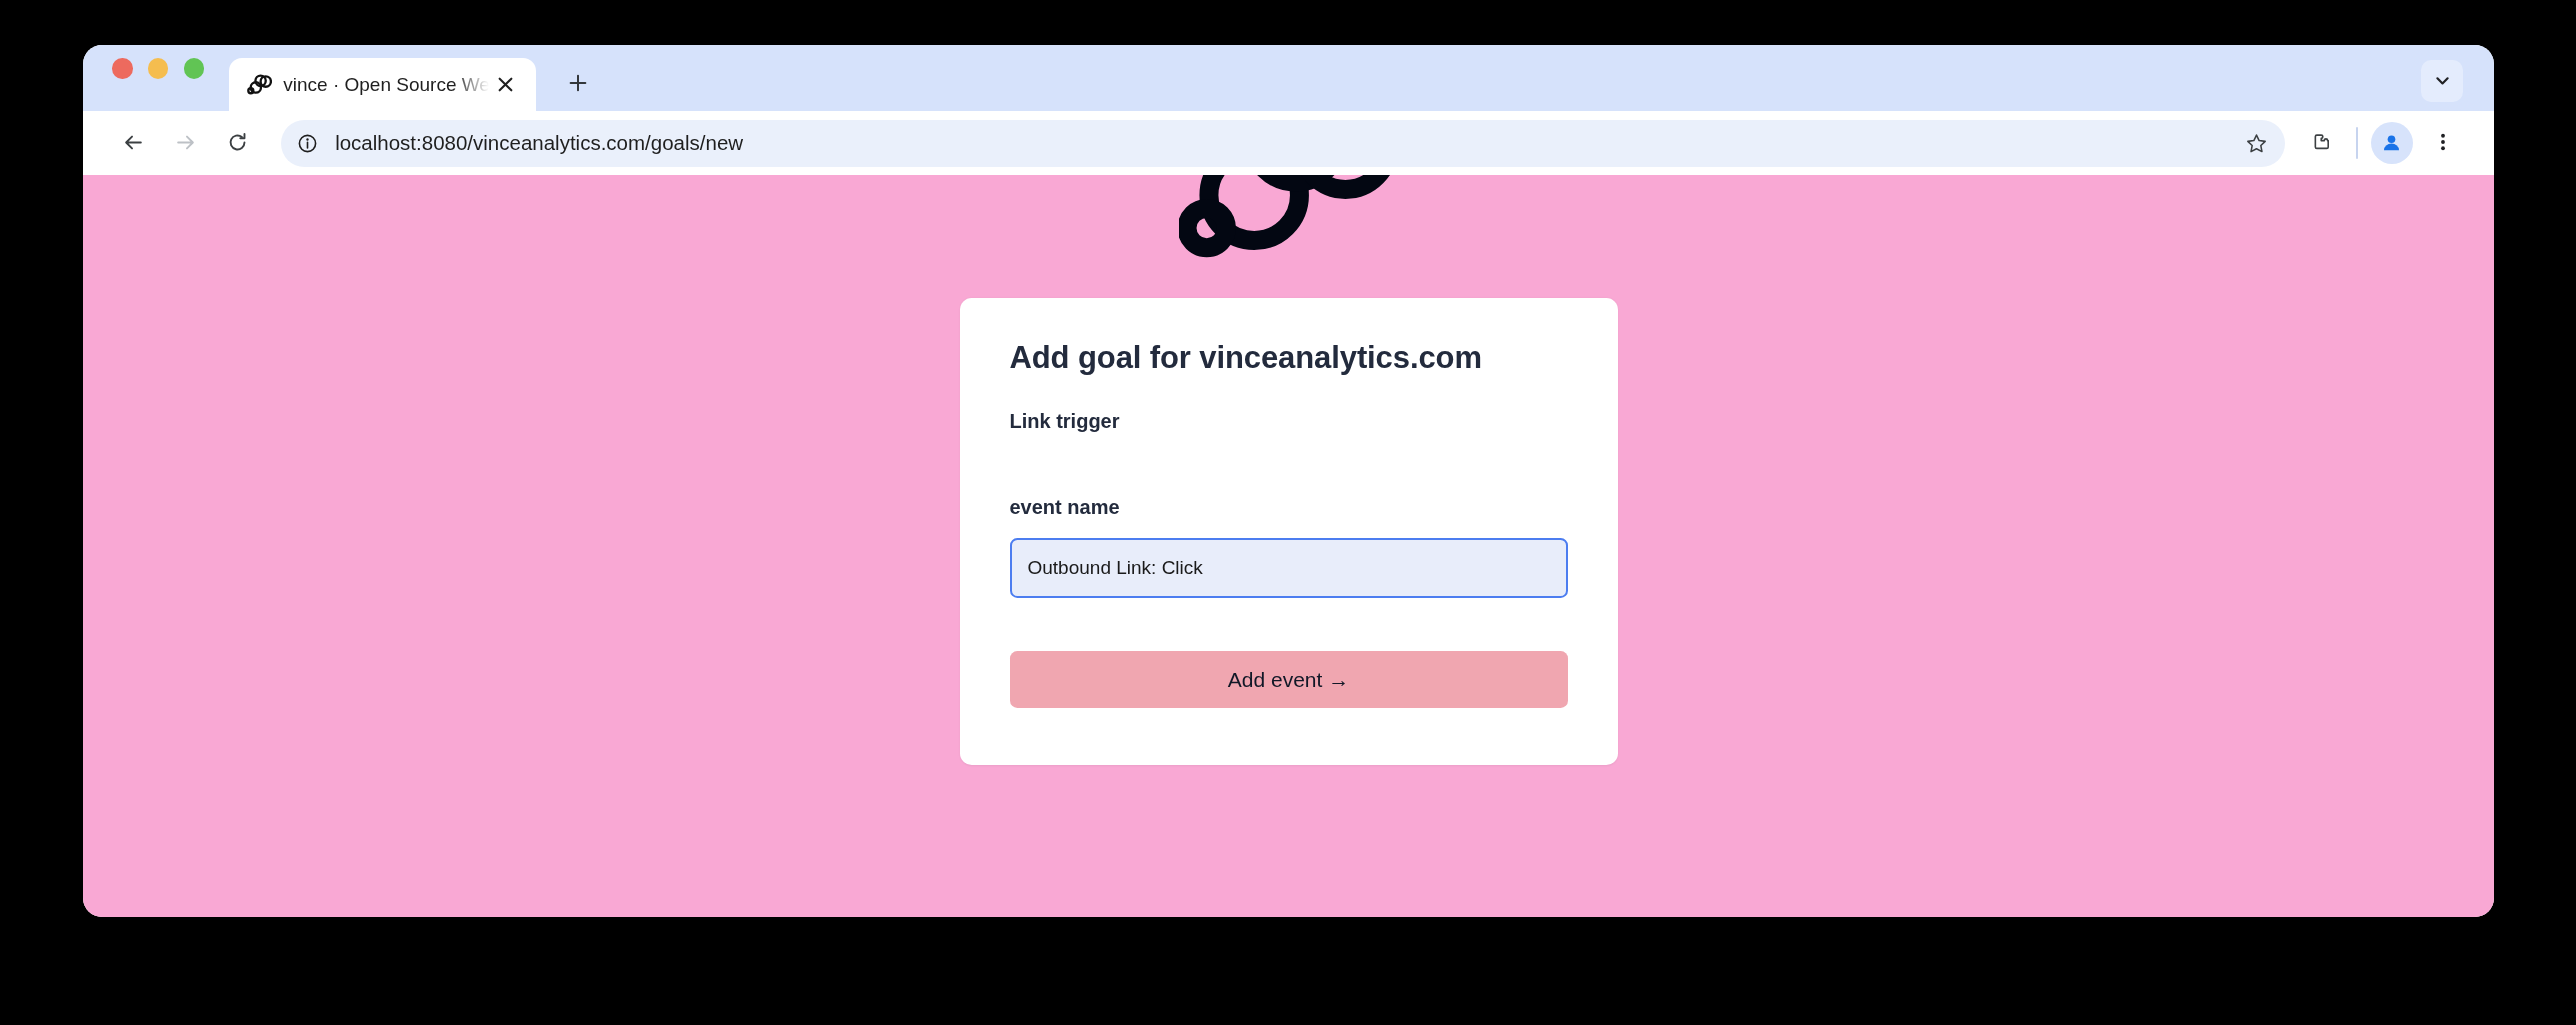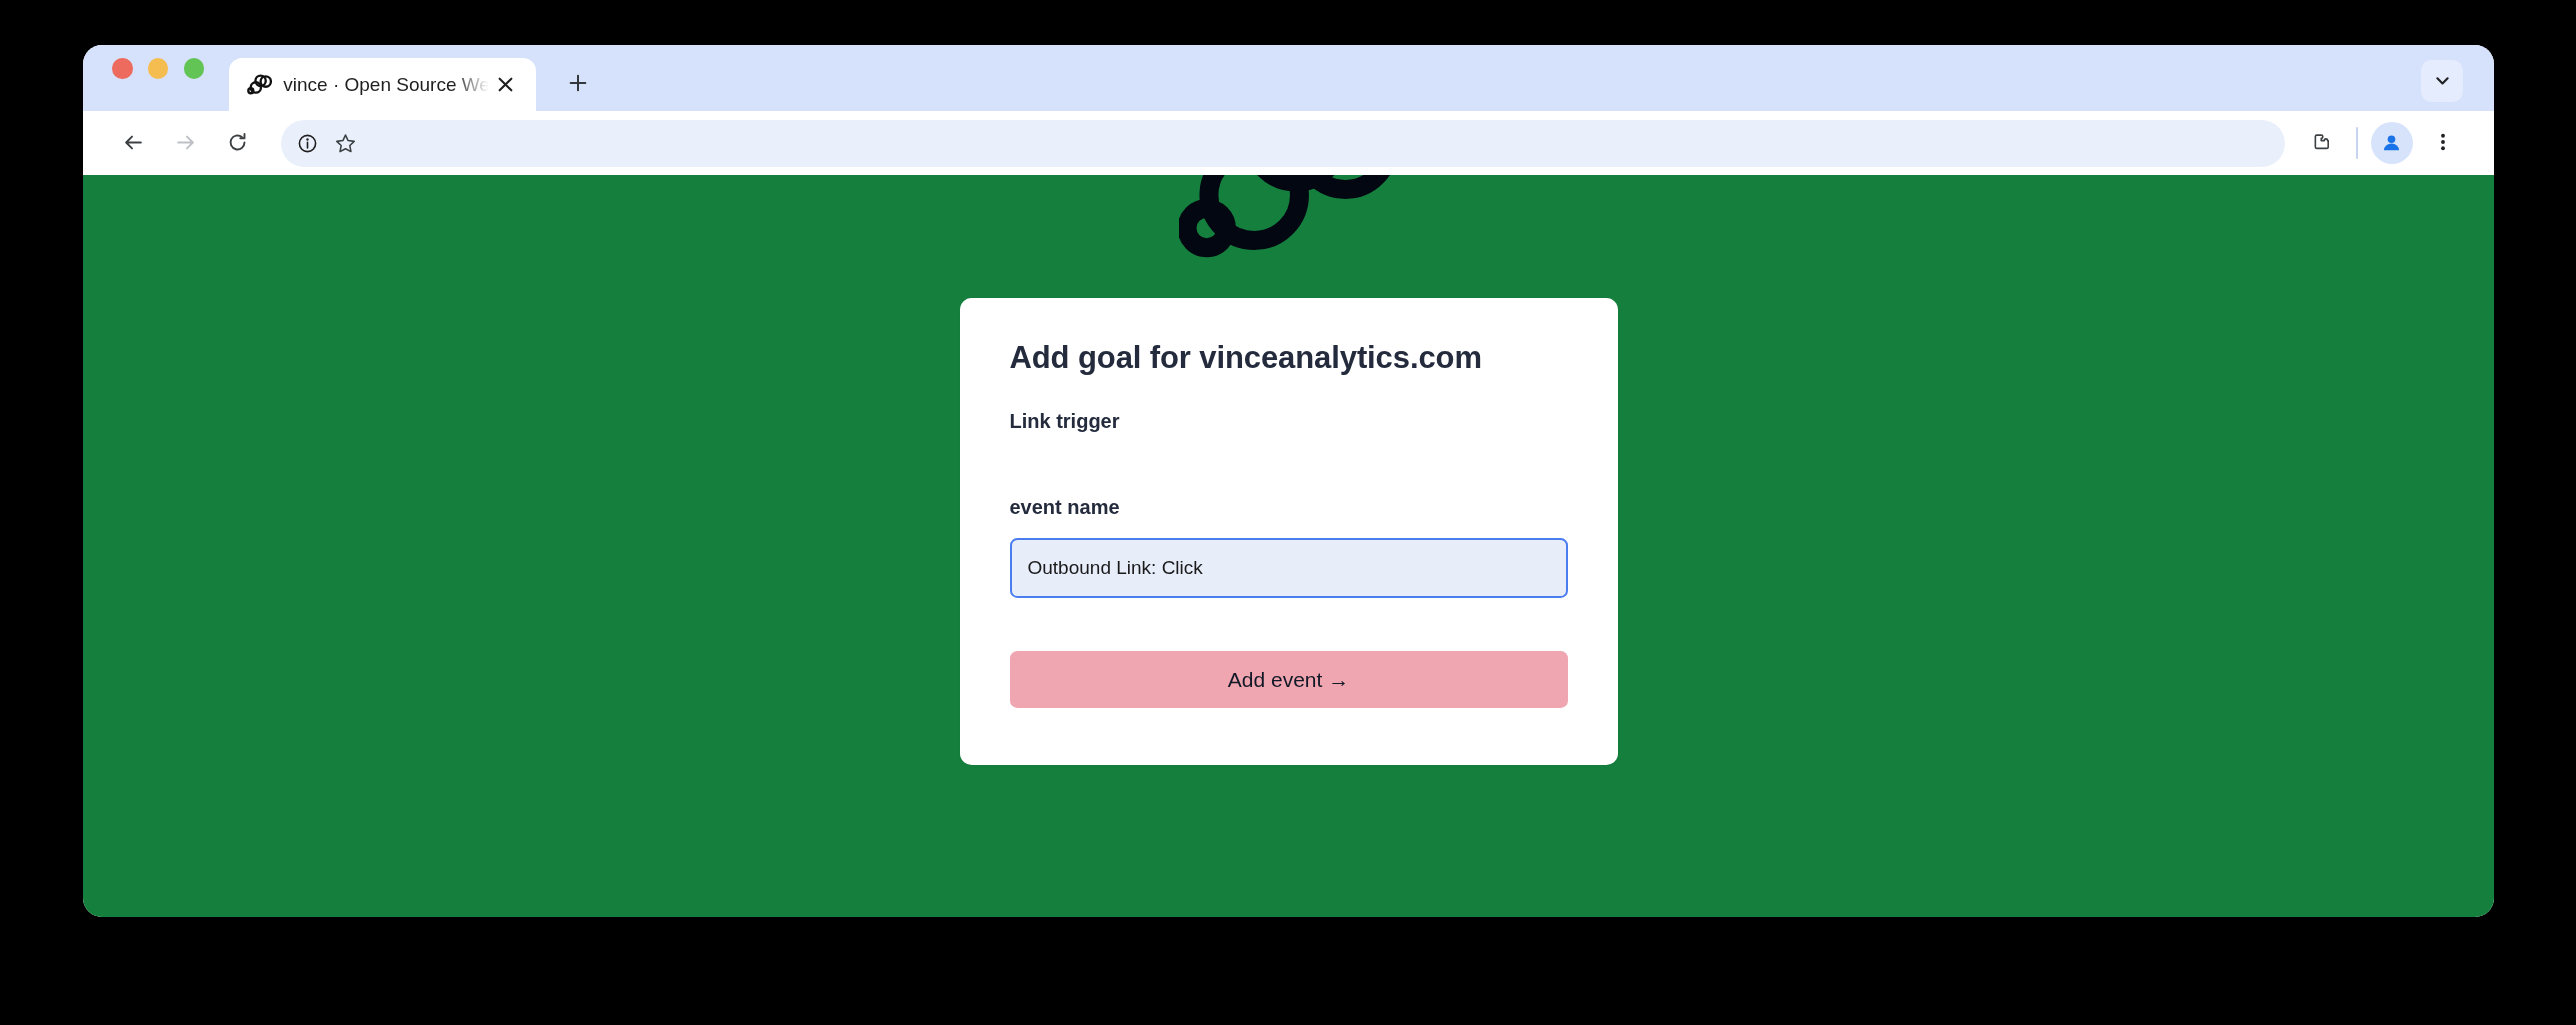--- a/index.html
+++ b/index.html
@@ -158,21 +158,21 @@
     border-radius: 50%;
     background: #d7e3fb;
     display: flex; align-items: center; justify-content: center;
     flex: 0 0 auto;
     margin-right: 7.3px;
   }
 
   
   .viewport {
     flex: 1 1 auto;
-    background: #15803d;
+    background: #f9a8d4;
     position: relative;
     overflow: hidden;
     padding-left: 46px;
   }
   .page-inner {
     position: absolute;
     left: 0; right: 0;
     top: 0;
     display: flex;
     flex-direction: column;
@@ -341,20 +341,21 @@
     </div>
 
     <div class="omnibox">
       <span class="omnibox-info">
         <svg width="25" height="25" viewBox="0 0 34 34" aria-hidden="true">
           <circle cx="17" cy="17" r="11" stroke="#1f1f1f" stroke-width="2.2" fill="none"></circle>
           <circle cx="17" cy="11.6" r="1.6" fill="#1f1f1f"></circle>
           <path d="M17 15.5 V23" stroke="#1f1f1f" stroke-width="2.2" stroke-linecap="round"></path>
         </svg>
       </span>
+      <span class="omnibox-url" title="Search Google or type a URL">localhost:8080/vinceanalytics.com/goals/new</span>
       <span class="omnibox-star">
         <svg width="25" height="25" viewBox="0 0 34 34" aria-hidden="true">
           <path d="M17 5.5 L20.6 13 L28.8 14.1 L22.9 19.8 L24.4 28 L17 24.1 L9.6 28 L11.1 19.8 L5.2 14.1 L13.4 13 Z" stroke="#3c4043" stroke-width="2.1" fill="none" stroke-linejoin="round"></path>
         </svg>
       </span>
     </div>
 
     <div class="toolbar-icon">
       <span>
         <svg width="25" height="25" viewBox="0 0 34 34" aria-hidden="true">

